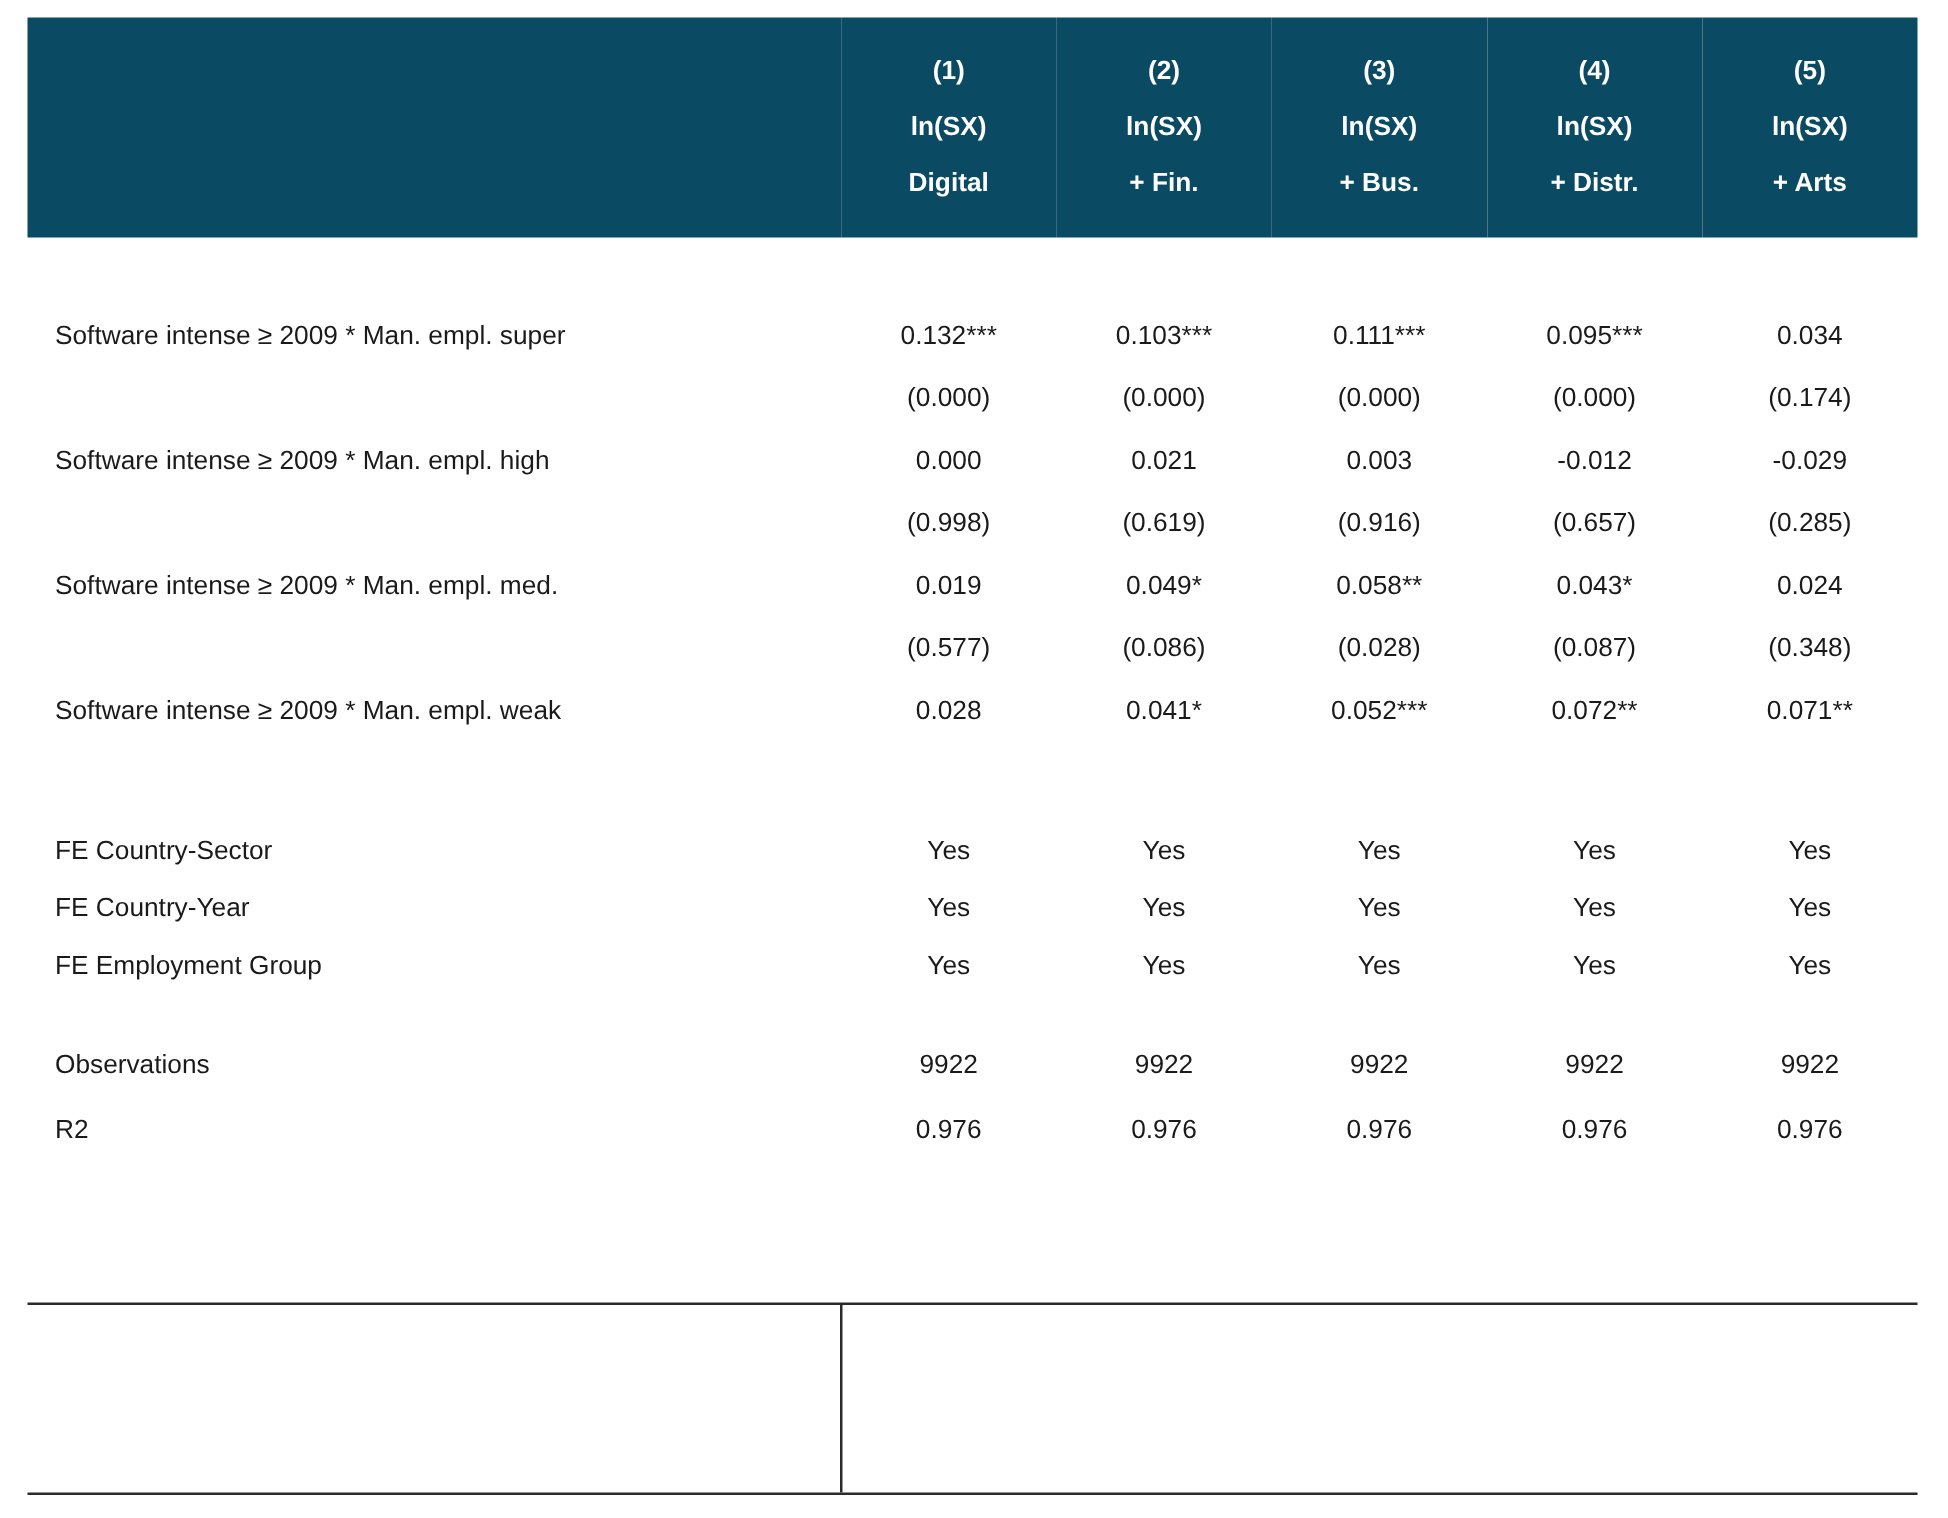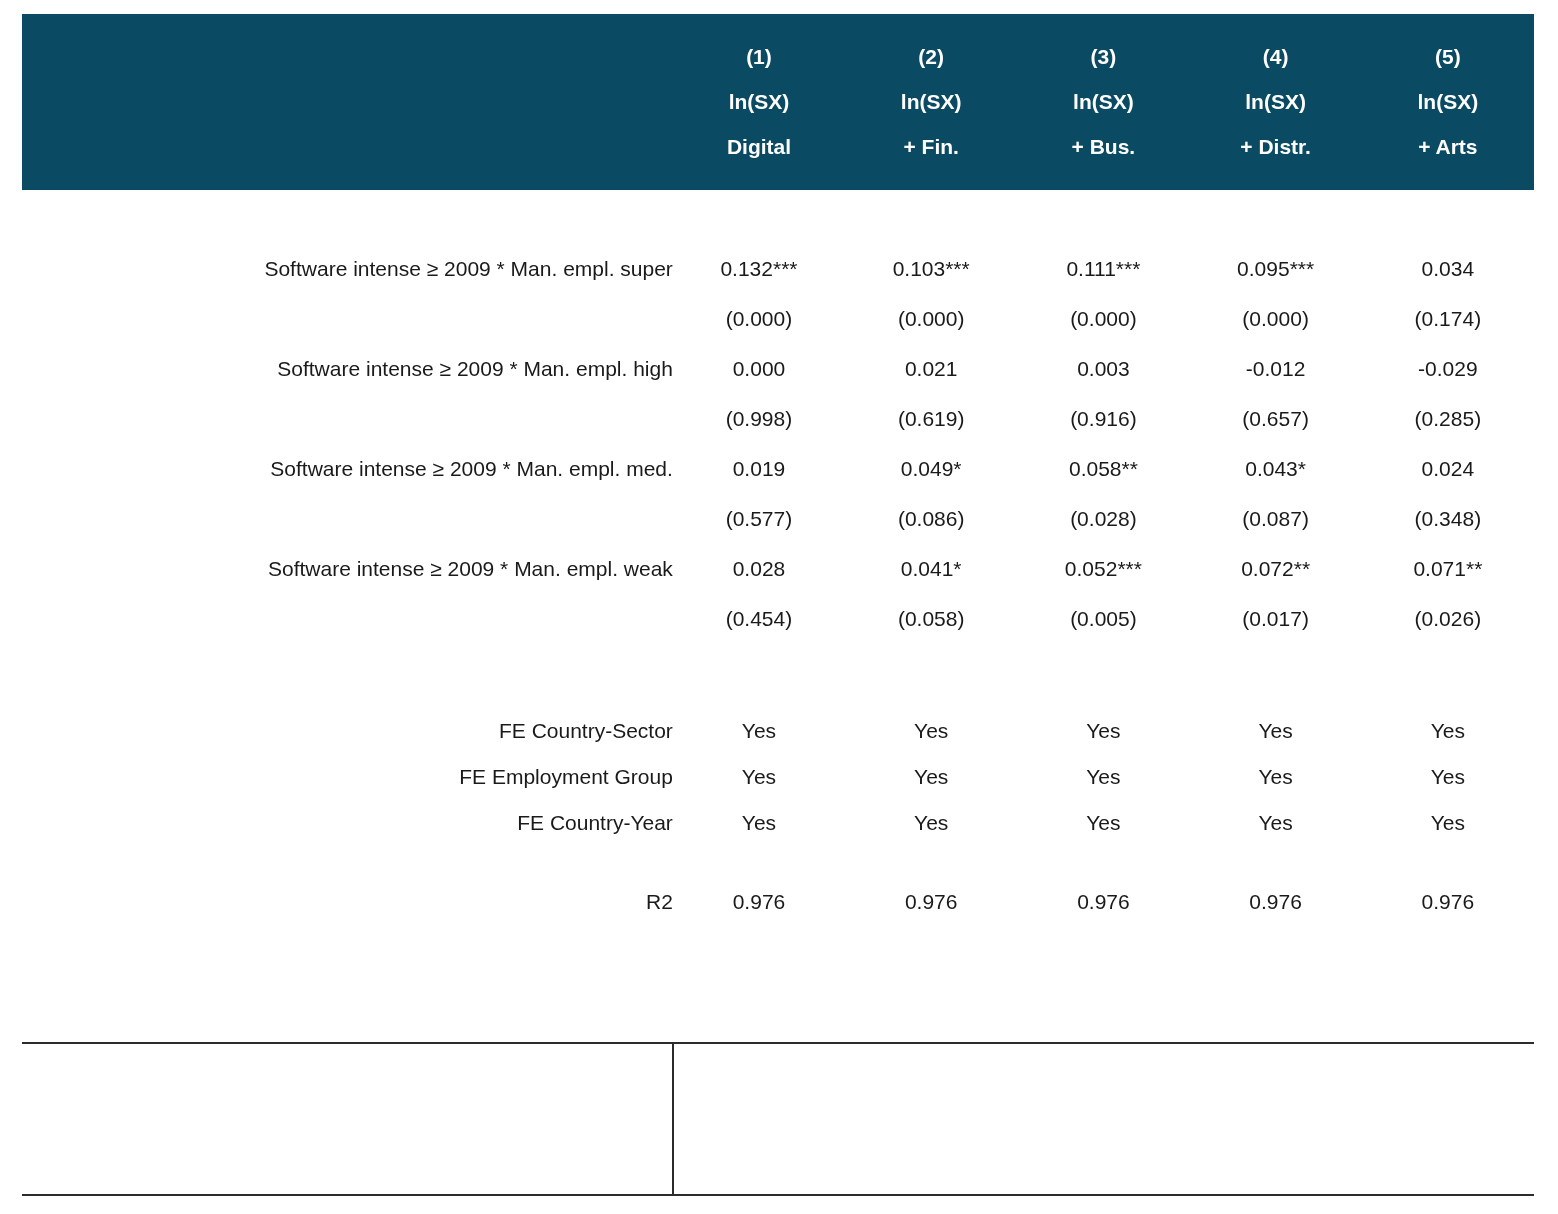--- a/index.html
+++ b/index.html
@@ -53,21 +53,21 @@
 
   
   tbody td {
     font-size: 21px;
     color: #1a1a1a;
     padding: 0;
     height: 48px;
     vertical-align: middle;
   }
   td.label {
-    text-align: right;
+    text-align: left;
     padding-left: 22px;
     white-space: nowrap;
   }
   td.val {
     text-align: center;
     white-space: nowrap;
   }
   tr.spacer-top td { height: 54px; }
   tr.coef td { height: 50px; }
   tr.se td { height: 50px; }
@@ -218,72 +218,72 @@
       </tr>
 
       <tr class="coef">
         <td class="label">Software intense ≥ 2009 * Man. empl. weak</td>
         <td class="val">0.028</td>
         <td class="val">0.041*</td>
         <td class="val">0.052***</td>
         <td class="val">0.072**</td>
         <td class="val">0.071**</td>
       </tr>
-      <tr class="se">
-        <td class="label"></td>
-        <td class="val">(0.454)</td>
-        <td class="val">(0.058)</td>
-        <td class="val">(0.005)</td>
-        <td class="val">(0.017)</td>
-        <td class="val">(0.026)</td>
-      </tr>
 
       <tr class="gap">
         <td></td>
           <td></td>
           <td></td>
         <td></td>
           <td></td>
           <td></td>
       </tr>
 
       <tr class="fe">
         <td class="label">FE Country-Sector</td>
         <td class="val">Yes</td>
         <td class="val">Yes</td>
         <td class="val">Yes</td>
         <td class="val">Yes</td>
         <td class="val">Yes</td>
       </tr>
       <tr class="fe">
+        <td class="label">FE Country-Year</td>
+        <td class="val">Yes</td>
+        <td class="val">Yes</td>
+        <td class="val">Yes</td>
+        <td class="val">Yes</td>
+        <td class="val">Yes</td>
+      </tr>
+      <tr class="fe">
         <td class="label">FE Employment Group</td>
         <td class="val">Yes</td>
         <td class="val">Yes</td>
         <td class="val">Yes</td>
         <td class="val">Yes</td>
         <td class="val">Yes</td>
       </tr>
-      <tr class="fe">
-        <td class="label">FE Country-Year</td>
-        <td class="val">Yes</td>
-        <td class="val">Yes</td>
-        <td class="val">Yes</td>
-        <td class="val">Yes</td>
-        <td class="val">Yes</td>
-      </tr>
 
       <tr class="gap2">
         <td></td>
           <td></td>
           <td></td>
         <td></td>
           <td></td>
           <td></td>
       </tr>
 
+      <tr class="stat">
+        <td class="label">Observations</td>
+        <td class="val">9922</td>
+        <td class="val">9922</td>
+        <td class="val">9922</td>
+        <td class="val">9922</td>
+        <td class="val">9922</td>
+      </tr>
       <tr class="stat">
         <td class="label">R2</td>
         <td class="val">0.976</td>
         <td class="val">0.976</td>
         <td class="val">0.976</td>
         <td class="val">0.976</td>
         <td class="val">0.976</td>
       </tr>
 
     </tbody>

